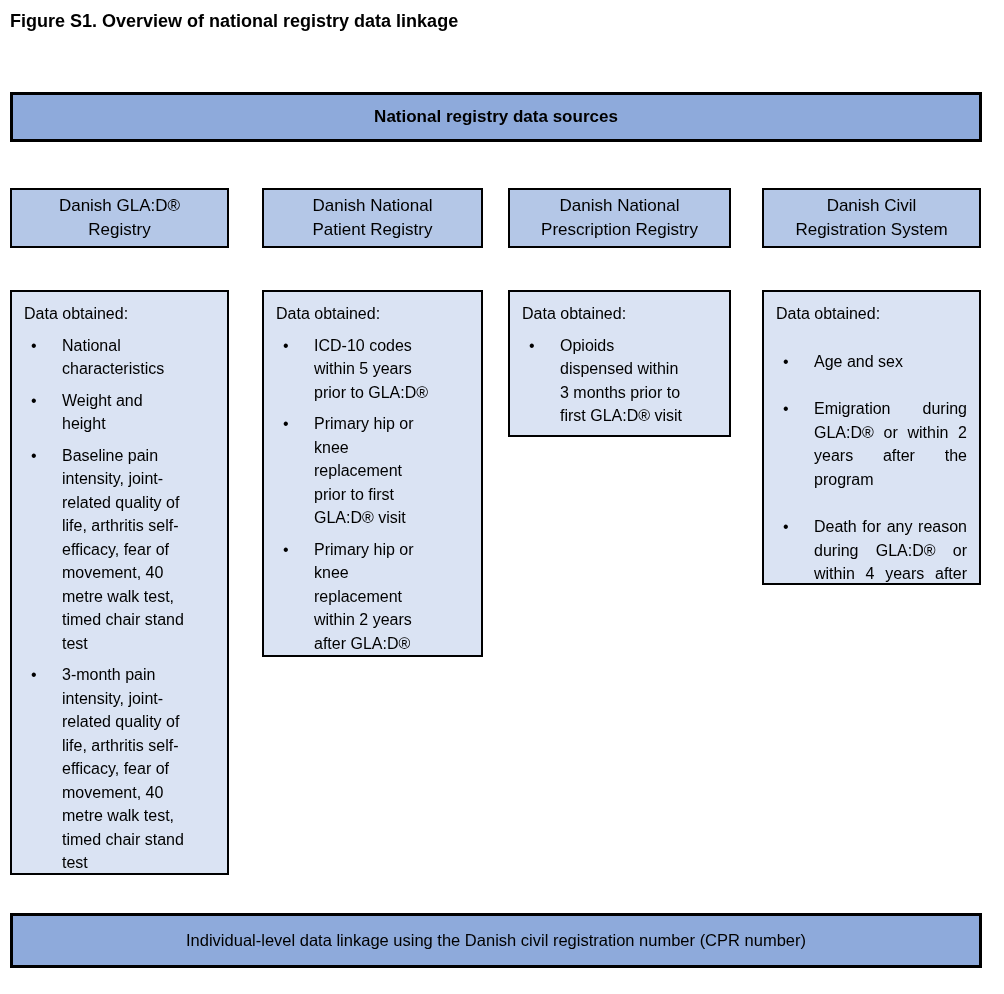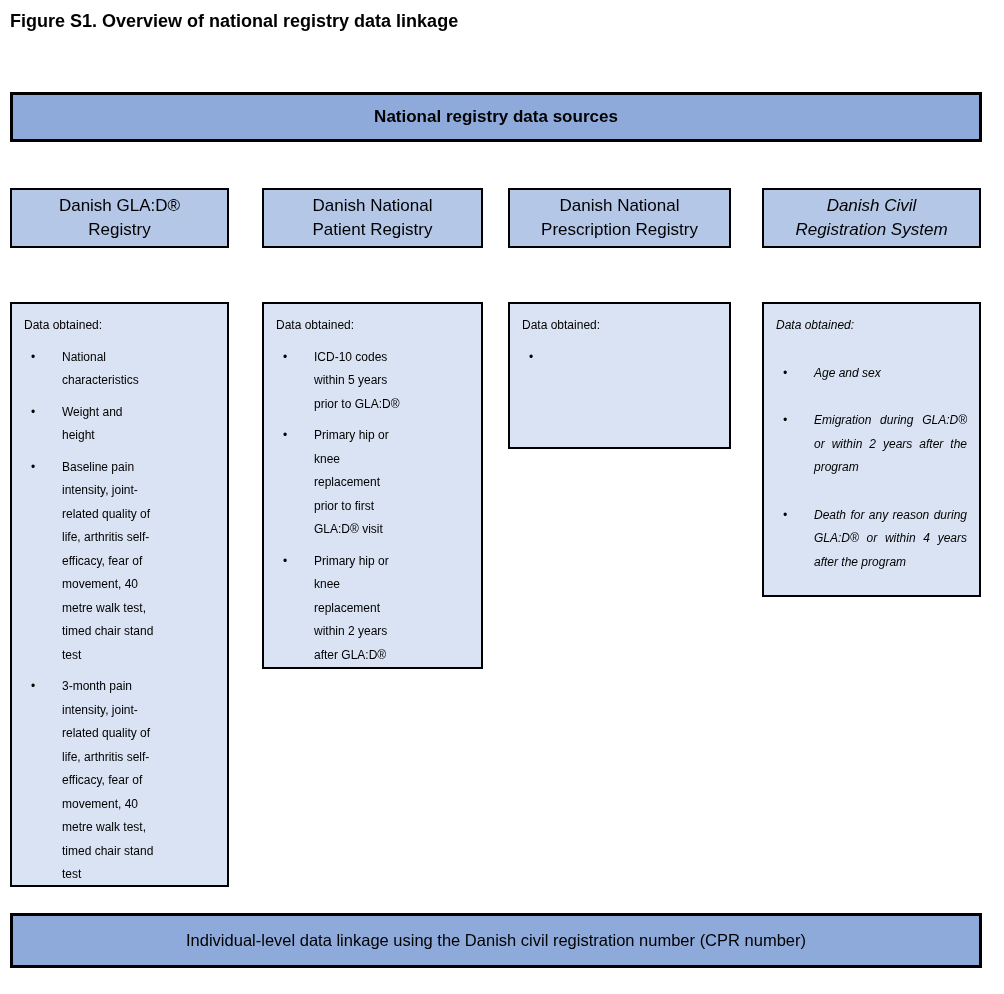--- a/index.html
+++ b/index.html
@@ -38,29 +38,29 @@
     background: var(--header_fill, #B4C7E7);
     border: 2px solid var(--border, #000);
     top: 188px; height: 60px;
     display: flex; align-items: center; justify-content: center;
     text-align: center; font-size: 17px; line-height: 24px;
     white-space: pre-line;
   }
   .content-box {
     background: var(--content_fill, #DAE3F3);
     border: 2px solid var(--border, #000);
-    top: 302px;
+    top: 290px;
     padding: 10px 8px 6px 12px;
-    font-size: 12px; line-height: 23.5px;
+    font-size: 16px; line-height: 23.5px;
     overflow: hidden;
   }
   .col-a { left: 10px;  width: 219px; }
   .col-b { left: 262px; width: 221px; }
   .col-c { left: 508px; width: 223px; }
-  .col-d { left: 762px; width: 219px; font-style: italic; }
+  .col-d { left: 762px; width: 219px; }
   #content-1 { height: 585px; }
   #content-2 { height: 367px; }
   #content-3 { height: 147px; }
   #content-4 { height: 295px; }
 
   .data-label { margin: 0 0 8px 0; }
   .item { position: relative; padding-left: 38px; margin-bottom: 8px; }
   .item:last-child { margin-bottom: 0; }
   .bullet { position: absolute; left: 7px; top: 0; }
   .item-text { display: block; white-space: pre-line; }
@@ -147,20 +147,24 @@
 replacement
 within 2 years
 after GLA:D®</span>
     </div>
   </div>
 
   <div id="content-3" class="abs content-box col-c">
     <div class="data-label">Data obtained:</div>
     <div class="item">
       <span class="bullet">•</span>
+      <span class="item-text">Opioids
+dispensed within
+3 months prior to
+first GLA:D® visit</span>
     </div>
   </div>
 
   <div id="content-4" class="abs content-box col-d justify">
     <div class="data-label">Data obtained:</div>
     <div class="item">
       <span class="bullet">•</span>
       <span class="item-text">Age and sex</span>
     </div>
     <div class="item">

